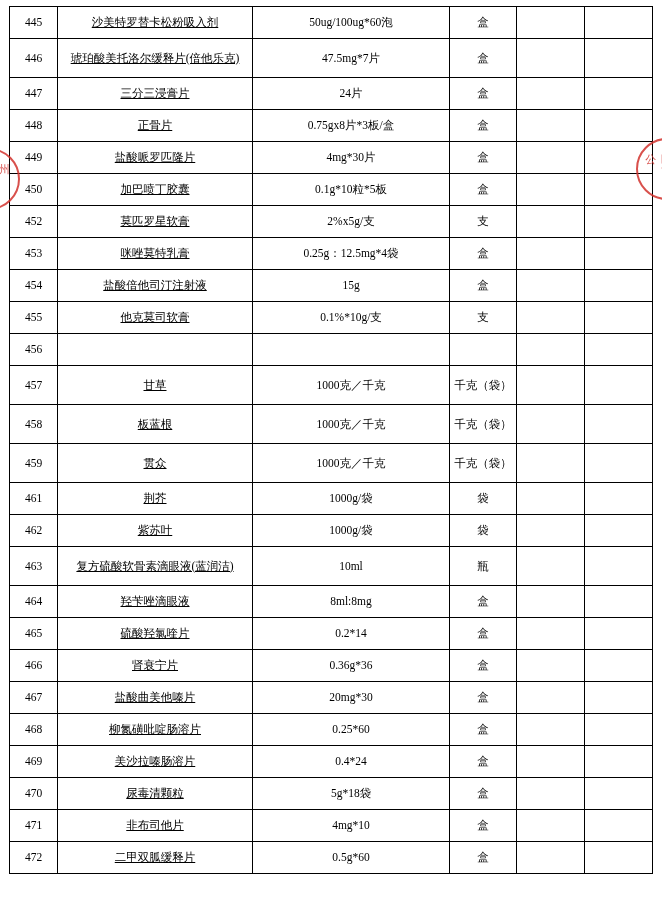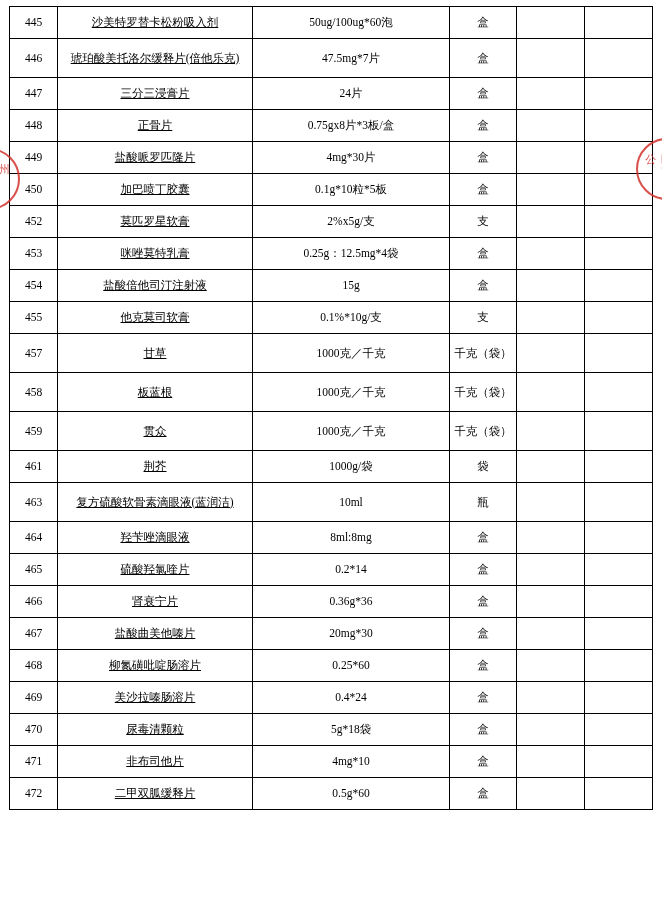--- a/index.html
+++ b/index.html
@@ -168,20 +168,28 @@
         <td class="e2"></td>
       </tr>
       <tr class="norm">
         <td class="idx">455</td>
         <td class="name">他克莫司软膏</td>
         <td class="spec">0.1%*10g/支</td>
         <td class="unit">支</td>
         <td class="e1"></td>
         <td class="e2"></td>
       </tr>
+      <tr class="norm">
+        <td class="idx">456</td>
+        <td class="name"></td>
+        <td class="spec"></td>
+        <td class="unit"></td>
+        <td class="e1"></td>
+        <td class="e2"></td>
+      </tr>
       <tr class="tall">
         <td class="idx">457</td>
         <td class="name">甘草</td>
         <td class="spec">1000克／千克</td>
         <td class="unit">千克（袋）</td>
         <td class="e1"></td>
         <td class="e2"></td>
       </tr>
       <tr class="tall">
         <td class="idx">458</td>
@@ -200,20 +208,28 @@
         <td class="e2"></td>
       </tr>
       <tr class="norm">
         <td class="idx">461</td>
         <td class="name">荆芥</td>
         <td class="spec">1000g/袋</td>
         <td class="unit">袋</td>
         <td class="e1"></td>
         <td class="e2"></td>
       </tr>
+      <tr class="norm">
+        <td class="idx">462</td>
+        <td class="name">紫苏叶</td>
+        <td class="spec">1000g/袋</td>
+        <td class="unit">袋</td>
+        <td class="e1"></td>
+        <td class="e2"></td>
+      </tr>
       <tr class="tall">
         <td class="idx">463</td>
         <td class="name">复方硫酸软骨素滴眼液(蓝润洁)</td>
         <td class="spec">10ml</td>
         <td class="unit">瓶</td>
         <td class="e1"></td>
         <td class="e2"></td>
       </tr>
       <tr class="norm">
         <td class="idx">464</td>

